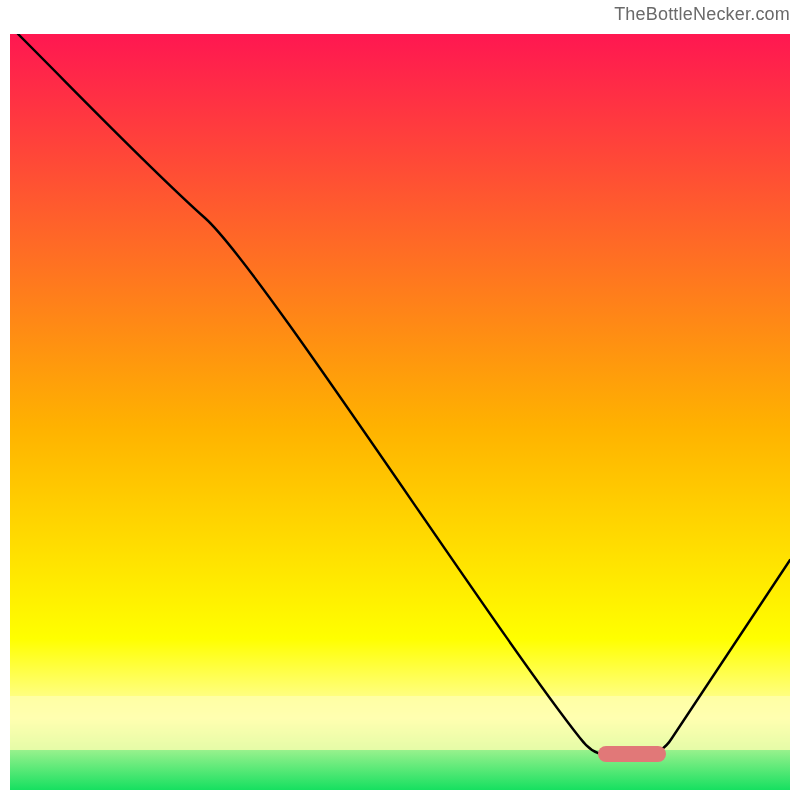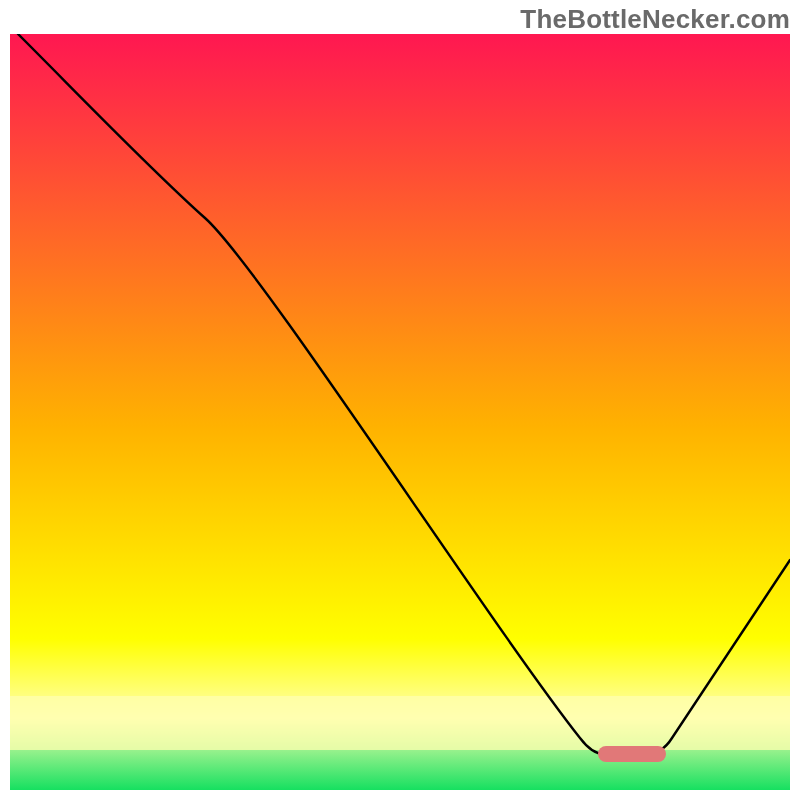--- a/index.html
+++ b/index.html
@@ -7,23 +7,23 @@
   .container {
     position: relative;
     width: 800px;
     height: 800px;
   }
   .watermark {
     position: absolute;
     top: 4px;
     right: 10px;
     font-family: Arial, Helvetica, sans-serif;
-    font-size: 26px;
+    font-size: 18px;
     color: #6a6a6a;
-    font-weight: 700;
+    font-weight: 400;
     letter-spacing: 0.2px;
   }
   .plot-area {
     position: absolute;
     left: 10px;
     top: 34px;
     width: 780px;
     height: 756px;
     overflow: hidden;
   }

